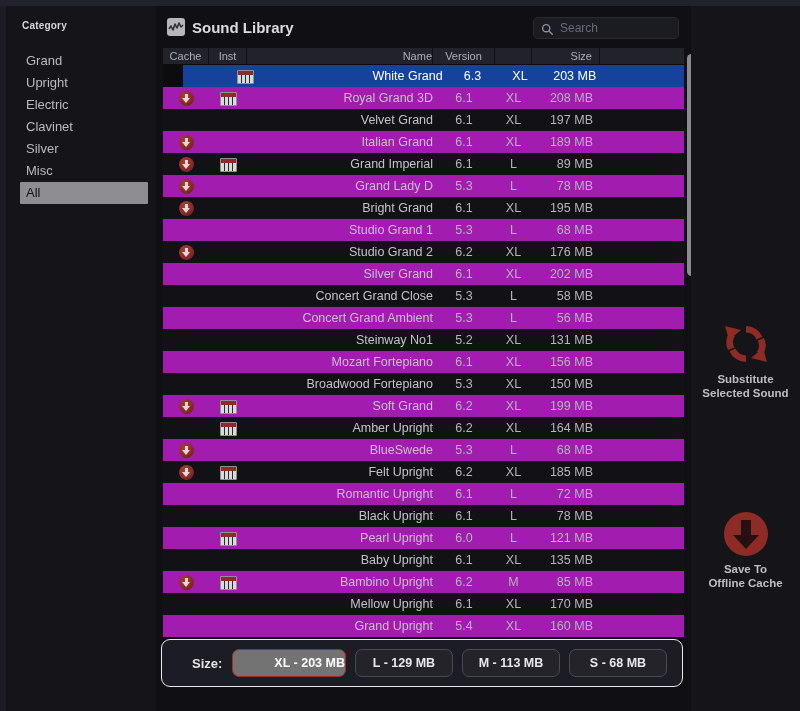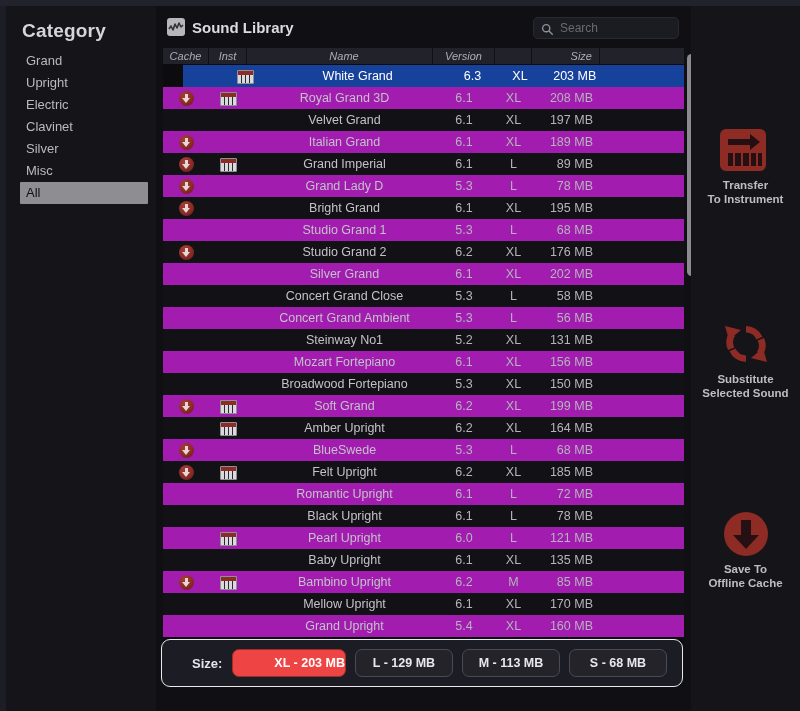--- a/index.html
+++ b/index.html
@@ -23,21 +23,21 @@
     position: absolute; left: 0; top: 6px; width: 6px; height: 705px;
     background: #1d1d26;
   }
   
   #category-panel {
     position: absolute; left: 6px; top: 6px; width: 150px; height: 705px;
     background: #151519;
   }
   .cat-title {
     position: absolute; left: 16px; top: 14px;
-    font-size: 19px; font-weight: bold; color: #d6d6da;
+    font-size: 10px; font-weight: bold; color: #d6d6da;
     letter-spacing: .2px;
   }
   #category-list {
     position: absolute; left: 14px; top: 44px; width: 128px;
   }
   .cat-item {
     height: 22px; line-height: 22px;
     font-size: 13px; color: #b9b9bf;
     padding-left: 6px;
   }
@@ -83,25 +83,25 @@
     overflow: hidden;
   }
   #thead {
     display: flex; height: 17px; width: 521px;
     background: #22222a;
     border-bottom: 1px solid #0c0c0f;
   }
   #thead .th {
     font-size: 11px; color: #aeaeb6; line-height: 17px;
     border-right: 1px solid #101016;
-    overflow: hidden; white-space: nowrap; font-style: italic;
+    overflow: hidden; white-space: nowrap;
   }
   .c-cache { width: 46px; text-align: center; }
   .c-inst  { width: 38px; text-align: center; }
-  .c-name  { width: 186px; text-align: center; padding-left: 9px; }
+  .c-name  { width: 186px; text-align: right; padding-left: 9px; }
   .c-ver   { width: 62px; text-align: center; }
   .c-fmt   { width: 37px; text-align: center; }
   .c-size  { width: 68px; text-align: right; padding-right: 7px; }
   .c-pad   { width: 84px; border-right: none !important; }
 
   #tbody { width: 521px; }
   .trow {
     display: flex; height: 22px; align-items: center;
     font-size: 12.5px; color: #b4b4ba;
   }
@@ -168,21 +168,21 @@
     margin-right: 9px;
     border-radius: 7px;
     background: #232329;
     border: 1px solid #4a4a54;
     color: #e7e7ec;
     font-size: 12.5px; font-weight: bold;
     display: flex; align-items: center; justify-content: center;
     font-family: "Liberation Sans", sans-serif;
   }
   .size-chip.active {
-    background: #ef4444;
+    background: #737373;
     border-color: #a02d26;
     color: #ffffff;
     padding-left: 41px;
   }
 
   
   #action-rail {
     position: absolute; left: 691px; top: 6px; width: 109px; height: 705px;
     background: #151519;
   }
@@ -497,35 +497,20 @@
   <div id="size-bar">
     <div class="size-label">Size:</div>
   <div class="size-chip active">XL - 203 MB</div>
       <div class="size-chip">L - 129 MB</div>
       <div class="size-chip">M - 113 MB</div>
       <div class="size-chip">S - 68 MB</div>
     </div>
 
   <div id="action-rail">
 
-    <div class="action" id="act-transfer">
-      <div class="glyph">
-        <svg width="52" height="50" viewBox="0 0 52 50">
-          <path d="M6 4 h34 a6 6 0 0 1 6 6 v30 a6 6 0 0 1 -6 6 h-34 a6 6 0 0 1 -6 -6 v-30 a6 6 0 0 1 6 -6 z" fill="#8e2b24"></path>
-          <path d="M8 14 h22 v-5 l10 8 -10 8 v-5 h-22 z" fill="#241012"></path>
-          <rect x="8" y="28" width="34" height="13" fill="#241012"></rect>
-          <rect x="13" y="28" width="2" height="13" fill="#8e2b24"></rect>
-          <rect x="21" y="28" width="2" height="13" fill="#8e2b24"></rect>
-          <rect x="29" y="28" width="2" height="13" fill="#8e2b24"></rect>
-          <rect x="36" y="28" width="2" height="13" fill="#8e2b24"></rect>
-        </svg>
-      </div>
-      <div class="lbl">Transfer</div>
-      <div class="lbl">To Instrument</div>
-    </div>
 
     <div class="action" id="act-save">
       <div class="glyph">
         <svg width="50" height="50" viewBox="0 0 50 50">
           <circle cx="25" cy="25" r="22" fill="#8e2b24"></circle>
           <rect x="20" y="11" width="10" height="17" fill="#251113"></rect>
           <polygon points="12,26 38,26 25,40" fill="#251113"></polygon>
         </svg>
       </div>
       <div class="lbl">Save To</div>

